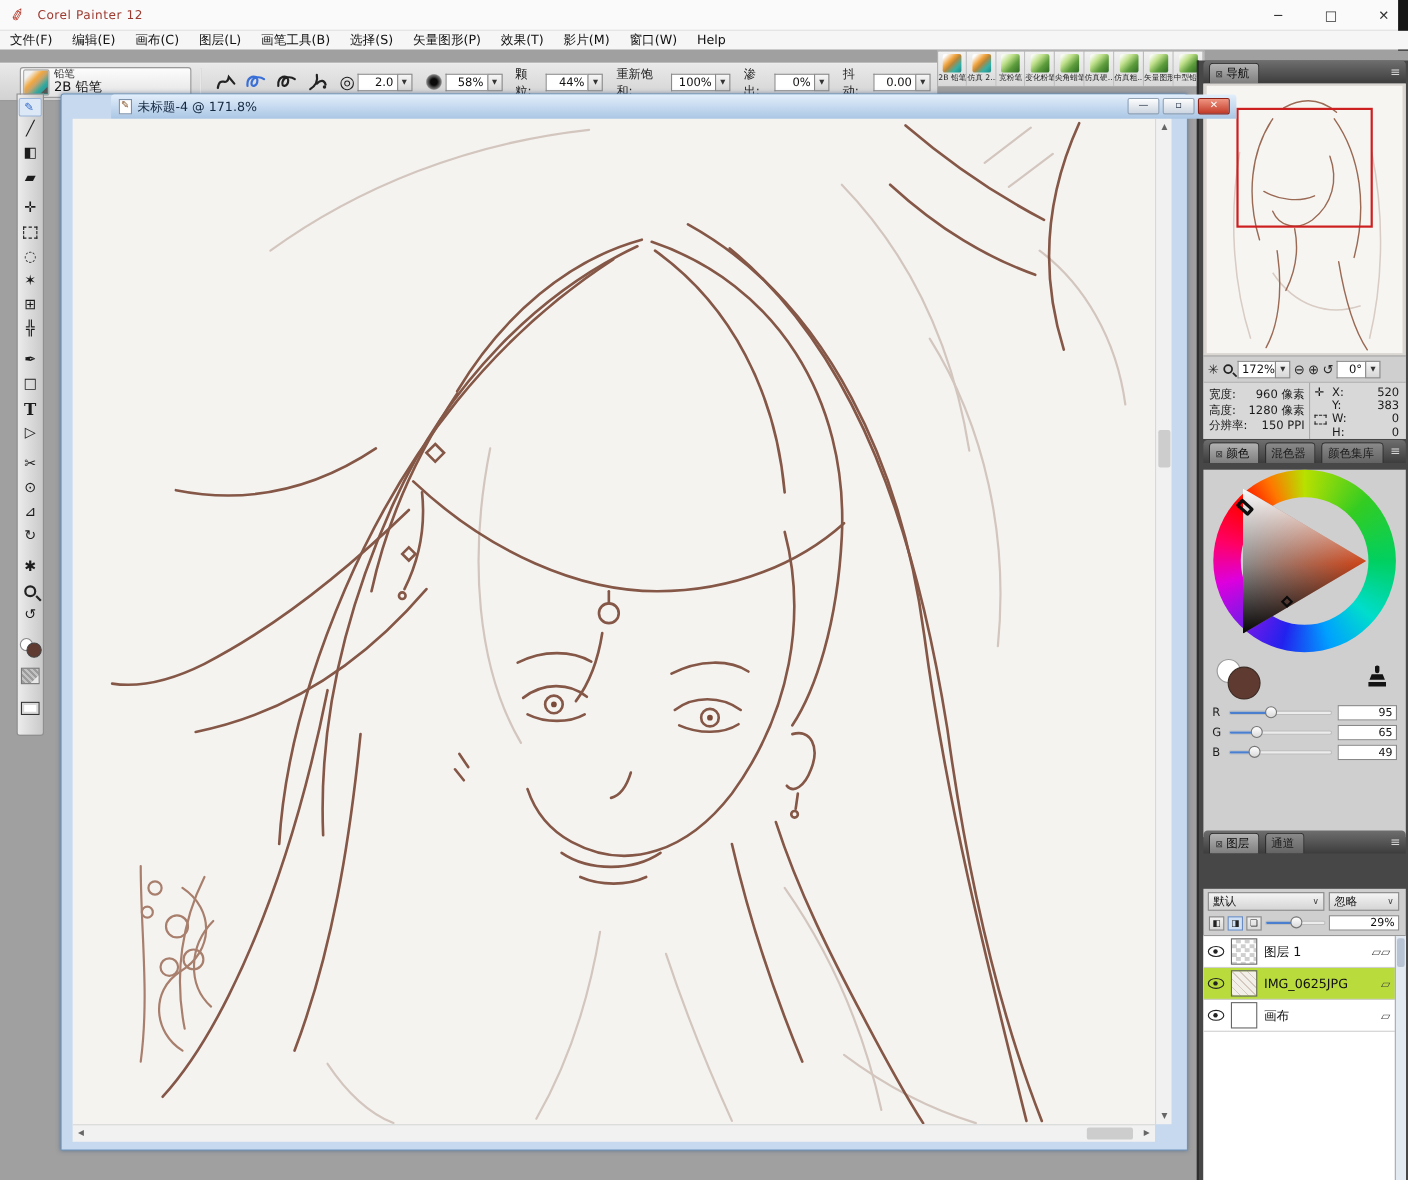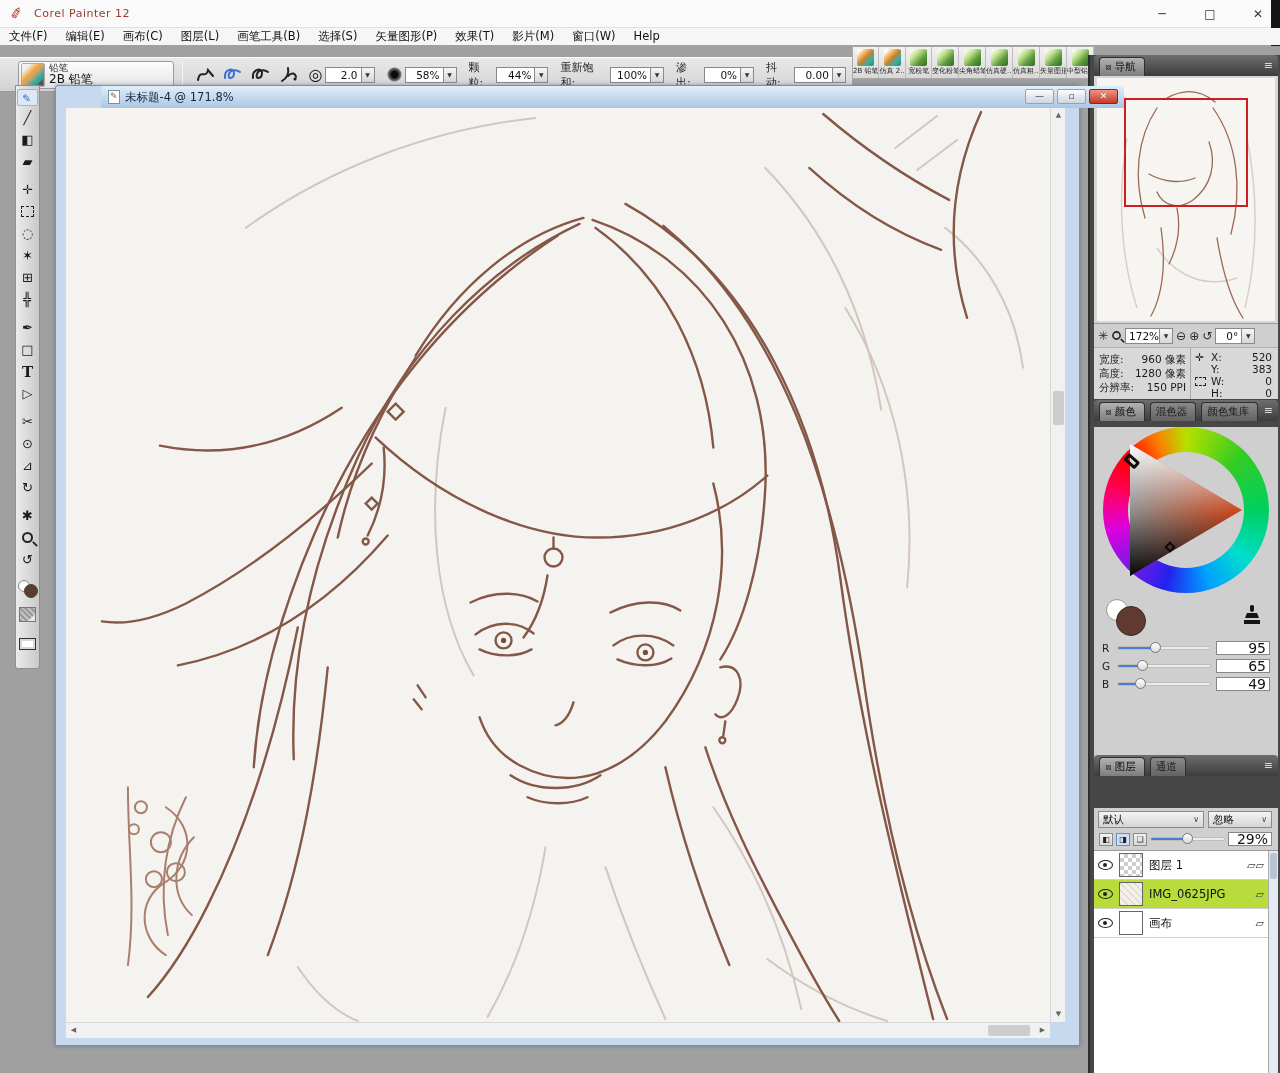--- a/index.html
+++ b/index.html
@@ -120,21 +120,21 @@
   .cswatches { position:relative; height:42px; margin-top:4px; }
   .cs-back { position:absolute; left:12px; top:2px; width:22px; height:22px; border-radius:50%; background:#fff; border:1px solid #999; }
   .cs-front { position:absolute; left:22px; top:9px; width:30px; height:30px; border-radius:50%; border:1px solid #3a2a24; }
   .stamp { position:absolute; right:14px; top:6px; }
   .rgb-rows { padding:2px 8px 10px; }
   .rgb-row { display:flex; align-items:center; height:13px; margin-bottom:5px; gap:5px; }
   .rgb-label { width:10px; font-size:10.5px; color:#222; }
   .rgb-track { flex:1; height:4px; background:#ececec; border:1px solid #bdbdbd; border-radius:2px; position:relative; }
   .rgb-fill { position:absolute; left:0; top:0; bottom:0; background:#4a7fd0; border-radius:2px; }
   .rgb-thumb { position:absolute; top:-5px; width:11px; height:11px; border-radius:50%; background:linear-gradient(#fff,#d9d9d9); border:1px solid #777; }
-  .rgb-val { width:54px; height:14px; background:#fff; border:1px solid #888; font-size:14px; text-align:right; padding-right:3px; line-height:13px; color:#111; }
+  .rgb-val { width:54px; height:14px; background:#fff; border:1px solid #888; font-size:10px; text-align:right; padding-right:3px; line-height:13px; color:#111; }
 
   
   .lay-controls { display:flex; gap:4px; padding:3px 4px; }
   .sel { height:17px; background:linear-gradient(#f4f4f4,#d5d5d5); border:1px solid #8a8a8a; font-size:10.5px; color:#111; display:flex; align-items:center; justify-content:space-between; padding:0 4px; }
   .sel .arr { font-size:8px; color:#444; margin-left:4px; }
   .lay-iconrow { display:flex; align-items:center; gap:3px; padding:1px 6px 4px 5px; }
   .mini-ic { width:14px; height:13px; border:1px solid #8a8a8a; background:linear-gradient(#f2f2f2,#d8d8d8); font-size:8px; line-height:12px; text-align:center; color:#222; }
   .mini-ic.on { background:#cfe0f4; border-color:#6a8cc0; }
   .lay-list { background:#fff; border-top:1px solid #999; position:relative; }
   .lay-row { height:29px; display:flex; align-items:center; border-bottom:1px solid #cfcfcf; padding-left:4px; gap:6px; position:relative; }
@@ -455,21 +455,21 @@
           </span>
       </div>
       <div class="lay-iconrow">
         <span class="mini-ic">◧</span>
         <span class="mini-ic on">◨</span>
         <span class="mini-ic">❏</span>
         <span class="rgb-track" style="flex:1">
             <span class="rgb-fill" style="width:44%"></span>
             <span class="rgb-thumb" style="left:42%"></span>
           </span>
-        <span class="rgb-val" style="width:44px">29%</span>
+        <span class="rgb-val" style="width:64px">29%</span>
       </div>
       <div class="lay-list" style="flex:1">
         <div class="lay-row">
           <span class="eye"></span>
           <span class="lthumb checker"></span>
           <span class="lname">图层 1</span>
           <span class="lrowic">▱▱</span>
         </div>
         <div class="lay-row selected">
           <span class="eye"></span>

